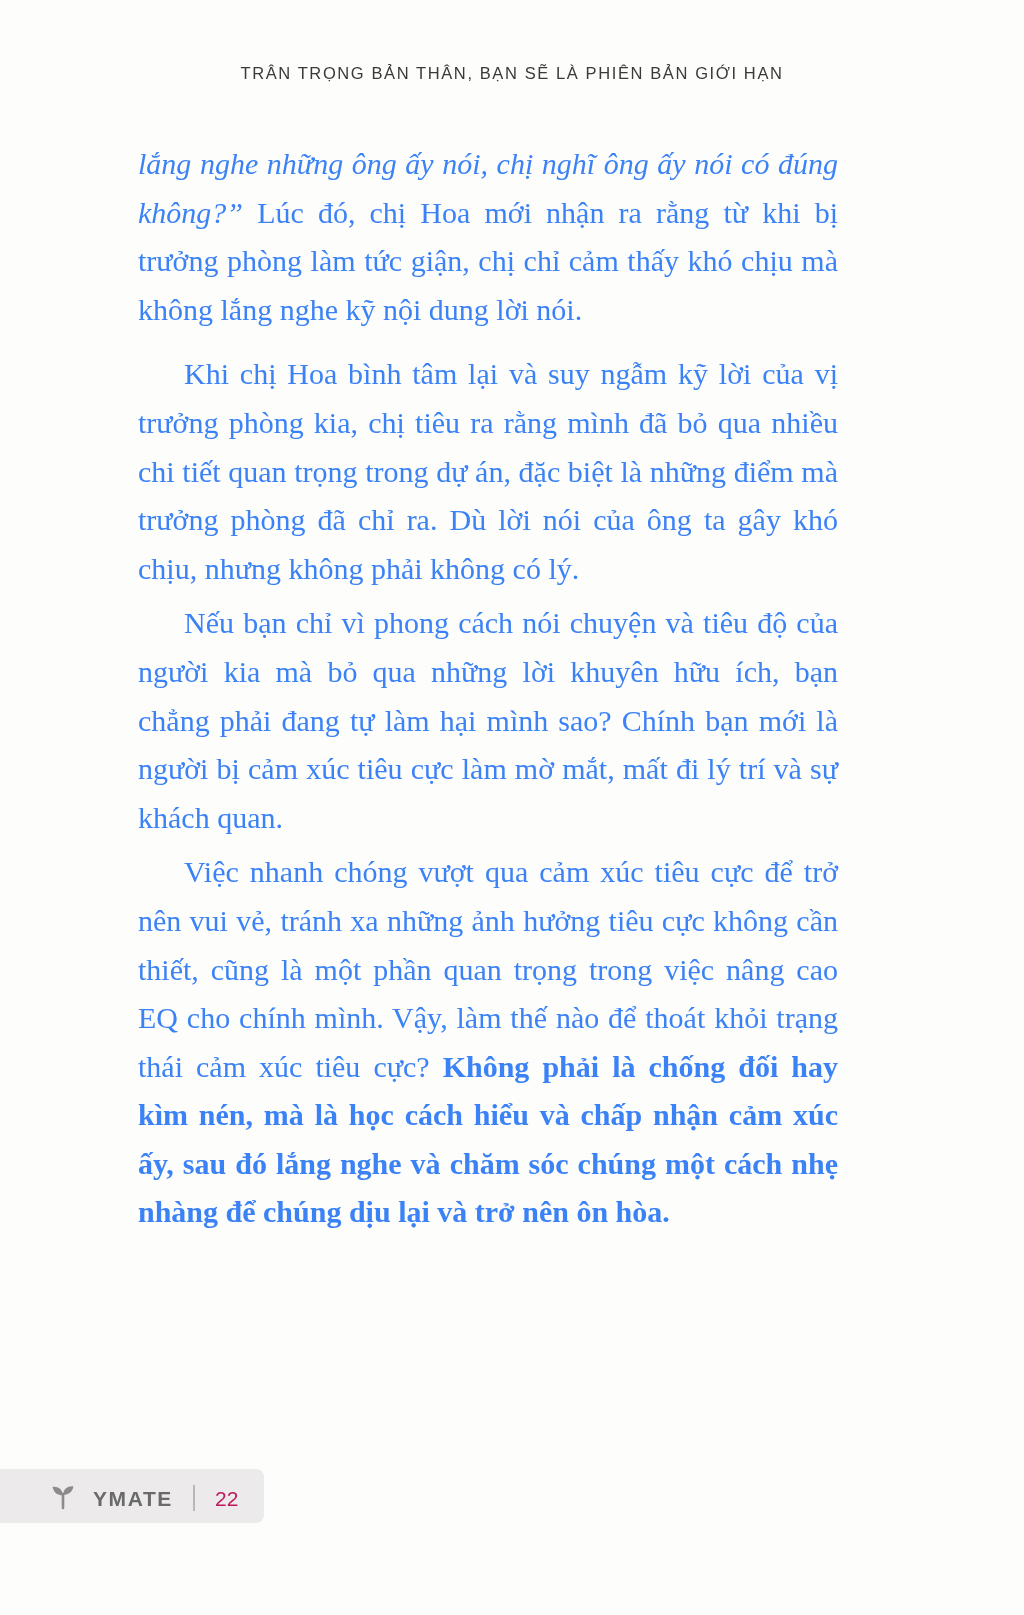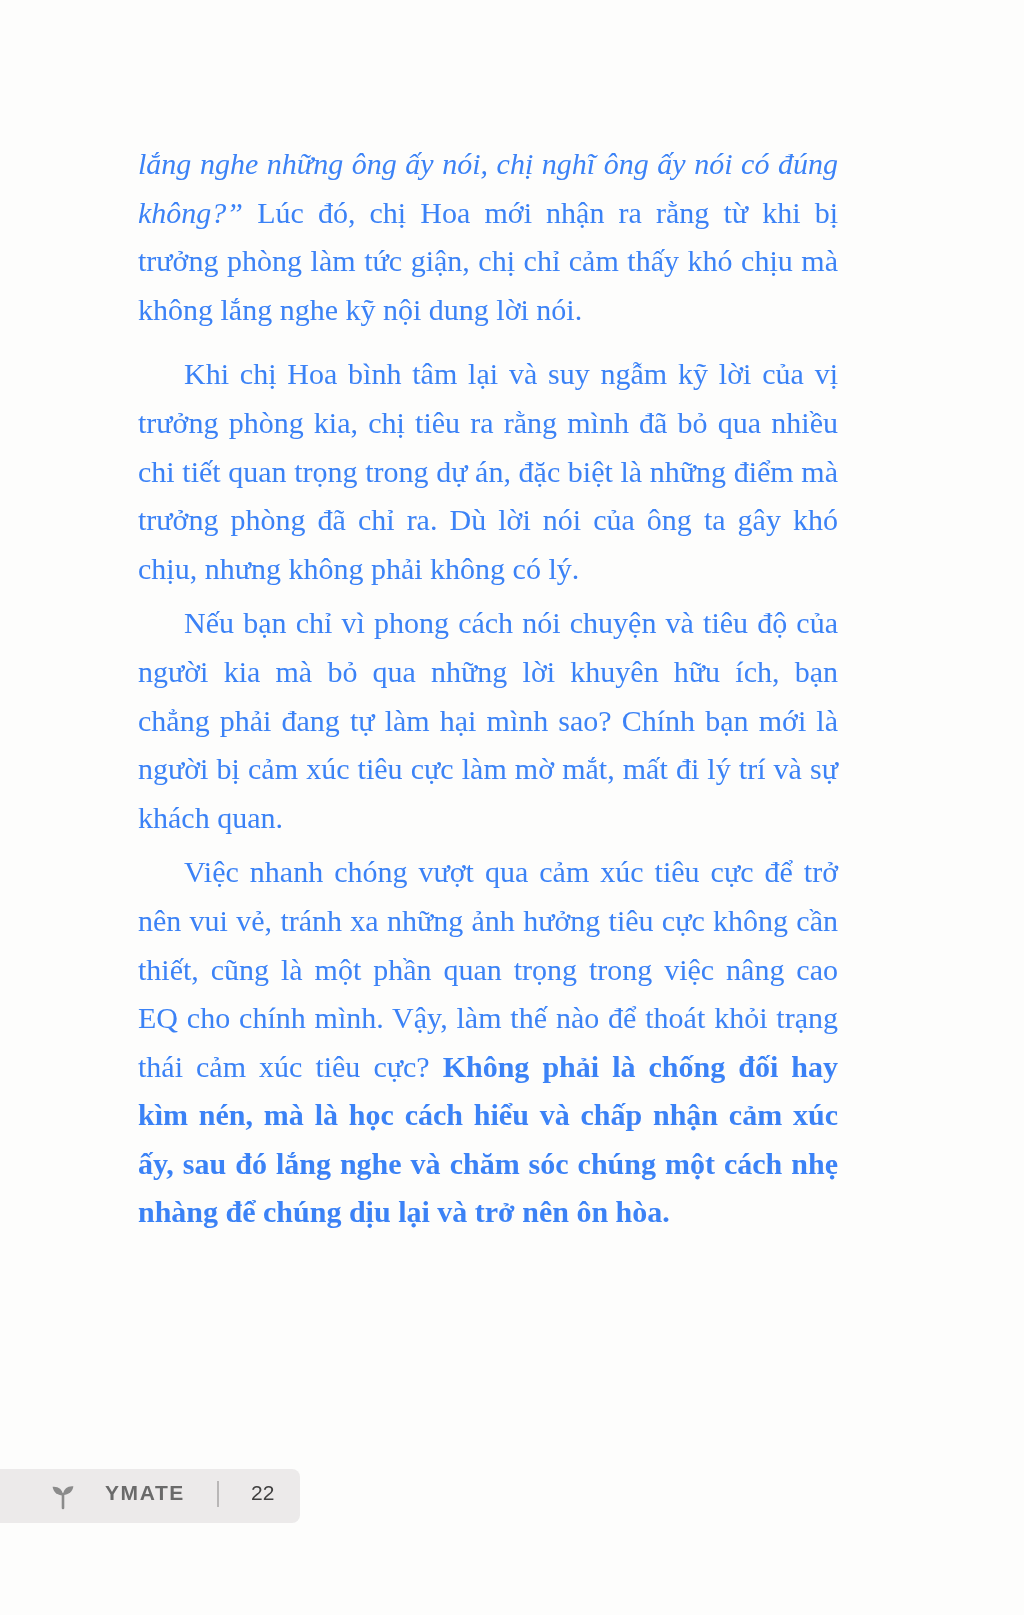--- a/index.html
+++ b/index.html
@@ -66,22 +66,22 @@
   p.first {
     margin-bottom: 16px;
   }
 
   
   .footer-badge {
     position: absolute;
     left: 0;
     bottom: 92px;
     display: flex;
-    align-items: flex-start;
-    gap: 16px;
+    align-items: flex-end;
+    gap: 4px;
     background: #eceaea;
     border-radius: 0 8px 8px 0;
     padding: 12px 26px 12px 48px;
   }
   .footer-badge .logo-mark {
     width: 30px;
     height: 30px;
     position: relative;
     margin-right: 11px;
     flex: 0 0 auto;
@@ -98,29 +98,30 @@
   }
   .footer-badge .divider {
     width: 2px;
     height: 26px;
     background: #b9b7b7;
     margin: 0 16px;
   }
   .footer-badge .page-number {
     font-family: "Liberation Sans", "DejaVu Sans", sans-serif;
     font-size: 21px;
-    color: #404040;
+    color: #be185d;
     font-weight: 400;
   }
 </style>
 </head>
 <body>
 
 <div class="page">
 
+  <div class="running-header">TRÂN TRỌNG BẢN THÂN, BẠN SẼ LÀ PHIÊN BẢN GIỚI HẠN</div>
 
   <div class="content">
 
     <p class="para first">
       <span class="it">lắng nghe những ông ấy nói, chị nghĩ ông ấy nói có đúng không?”</span><span> Lúc đó, chị Hoa mới nhận ra rằng từ khi bị trưởng phòng làm tức giận, chị chỉ cảm thấy khó chịu mà không lắng nghe kỹ nội dung lời nói.</span>
     </p>
 
     <p class="para indent">Khi chị Hoa bình tâm lại và suy ngẫm kỹ lời của vị trưởng phòng kia, chị tiêu ra rằng mình đã bỏ qua nhiều chi tiết quan trọng trong dự án, đặc biệt là những điểm mà trưởng phòng đã chỉ ra. Dù lời nói của ông ta gây khó chịu, nhưng không phải không có lý.</p>
 
     <p class="para indent">Nếu bạn chỉ vì phong cách nói chuyện và tiêu độ của người kia mà bỏ qua những lời khuyên hữu ích, bạn chẳng phải đang tự làm hại mình sao? Chính bạn mới là người bị cảm xúc tiêu cực làm mờ mắt, mất đi lý trí và sự khách quan.</p>

